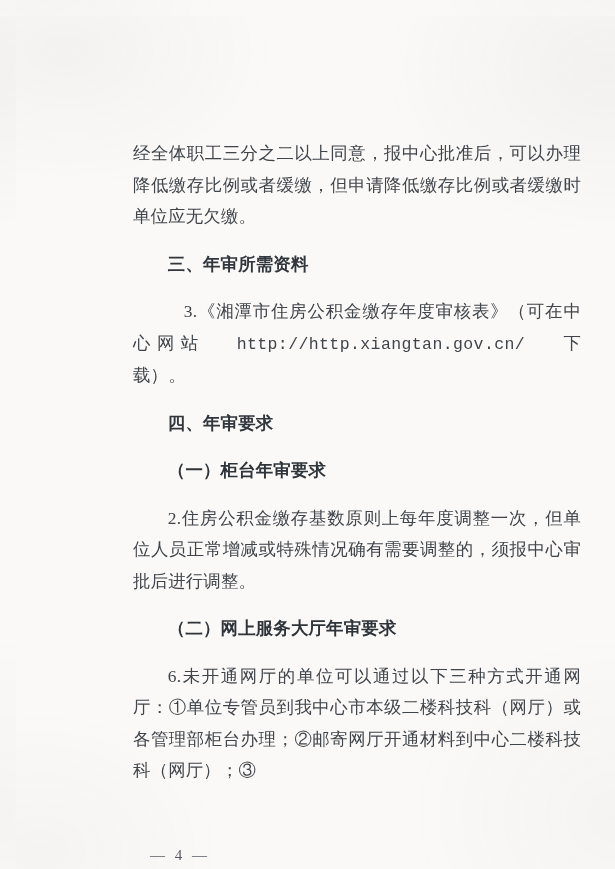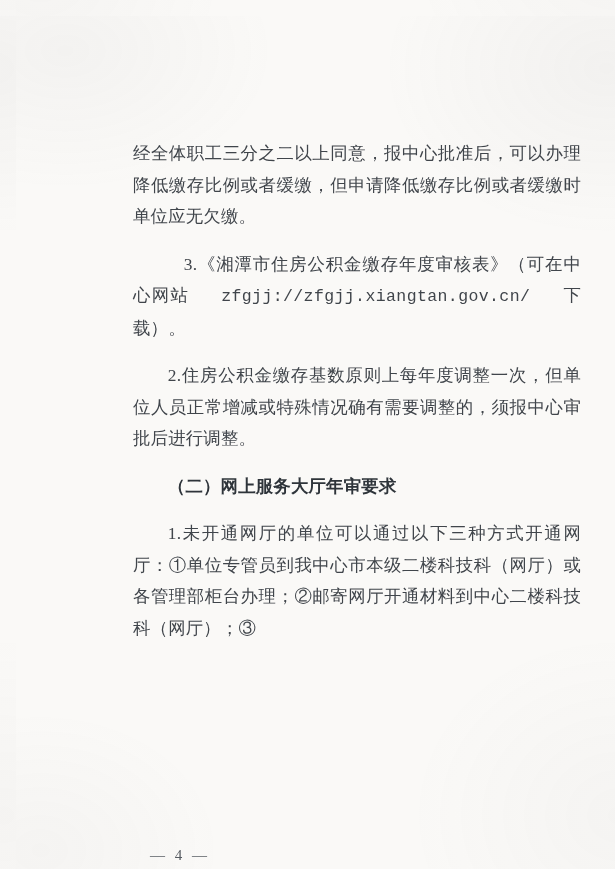--- a/index.html
+++ b/index.html
@@ -59,29 +59,32 @@
     font-family: "Liberation Serif", serif;
   }
 </style>
 </head>
 <body>
 
 <div class="sheet">
 
   <p class="para-cont">经全体职工三分之二以上同意，报中心批准后，可以办理降低缴存比例或者缓缴，但申请降低缴存比例或者缓缴时单位应无欠缴。</p>
 
+  <p class="h-level1">三、年审所需资料</p>
 
-  <p class="para"><span>3.《湘潭市住房公积金缴存年度审核表》（可在中心网站</span><span class="url-text">zfgjj://zfgjj.xiangtan.gov.cn/</span><span>下载）。</span></p>
+  <p class="para"><span>3.《湘潭市住房公积金缴存年度审核表》（可在中心网站</span><span class="url-text">http://http.xiangtan.gov.cn/</span><span>下载）。</span></p>
 
 
 
+  <p class="h-level1">四、年审要求</p>
 
+  <p class="h-level2">（一）柜台年审要求</p>
 
 
   <p class="para">2.住房公积金缴存基数原则上每年度调整一次，但单位人员正常增减或特殊情况确有需要调整的，须报中心审批后进行调整。</p>
 
   <p class="h-level2">（二）网上服务大厅年审要求</p>
 
-  <p class="para">1.未开通网厅的单位可以通过以下三种方式开通网厅：①单位专管员到我中心市本级二楼科技科（网厅）或各管理部柜台办理；②邮寄网厅开通材料到中心二楼科技科（网厅）；③</p>
+  <p class="para">6.未开通网厅的单位可以通过以下三种方式开通网厅：①单位专管员到我中心市本级二楼科技科（网厅）或各管理部柜台办理；②邮寄网厅开通材料到中心二楼科技科（网厅）；③</p>
 
 </div>
 
 <div class="page-footer">— 4 —</div>
 
 </body></html>

